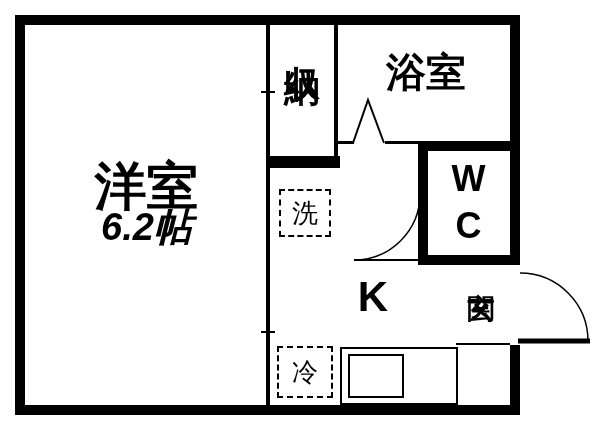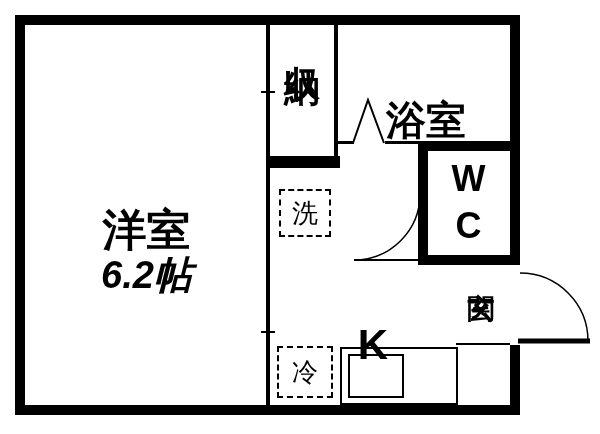--- a/index.html
+++ b/index.html
@@ -25,21 +25,20 @@
     background: #000000;
   }
   .label {
     position: absolute;
     color: #000000;
     line-height: 1.0;
     white-space: nowrap;
   }
   .centered {
     text-align: center;
-    margin-top: 48px;
   }
   .vtext {
     writing-mode: vertical-rl;
     text-orientation: upright;
   }
   .dashed-box {
     position: absolute;
     box-sizing: border-box;
     border: 2px dashed #000000;
     background: #ffffff;
@@ -95,21 +94,21 @@
   </div>
 
   <svg class="overlay" width="600" height="434" viewBox="0 0 600 434">
     <path d="M 353 143 L 368 100 L 384 143" fill="none" stroke="#000000" stroke-width="2"></path>
     <path d="M 354 260 L 418 260" fill="none" stroke="#000000" stroke-width="2"></path>
     <path d="M 354 260 A 66 66 0 0 0 420 194" fill="none" stroke="#000000" stroke-width="1.5"></path>
     <path d="M 520 273 A 68 68 0 0 1 588 341" fill="none" stroke="#000000" stroke-width="1.5"></path>
     <path d="M 518 341 L 590 341" fill="none" stroke="#000000" stroke-width="5"></path>
   </svg>
 
-  <div class="label centered" style="left:25px; top:160px; width:243px; font-size:44px; font-weight:600;">洋室</div>
+  <div class="label centered" style="left:25px; top:160px; width:243px; font-size:52px; font-weight:600;">洋室</div>
   <div class="label centered" style="left:25px; top:208px; width:243px; font-size:38px; font-weight:600;font-style:italic;">6.2帖</div>
 
   <div class="label vtext" style="left:284px; top:36px; font-size:36px; font-weight:600; letter-spacing:6px;">収納</div>
 
   <div class="label centered" style="left:342px; top:52px; width:168px; font-size:40px; font-weight:600;">浴室</div>
 
   <div class="label vtext" style="left:450px; top:158px; font-size:36px; font-weight:700; letter-spacing:6px;">WC</div>
 
   <div class="label centered" style="left:352px; top:276px; width:42px; font-size:42px; font-weight:600;">K</div>
 

